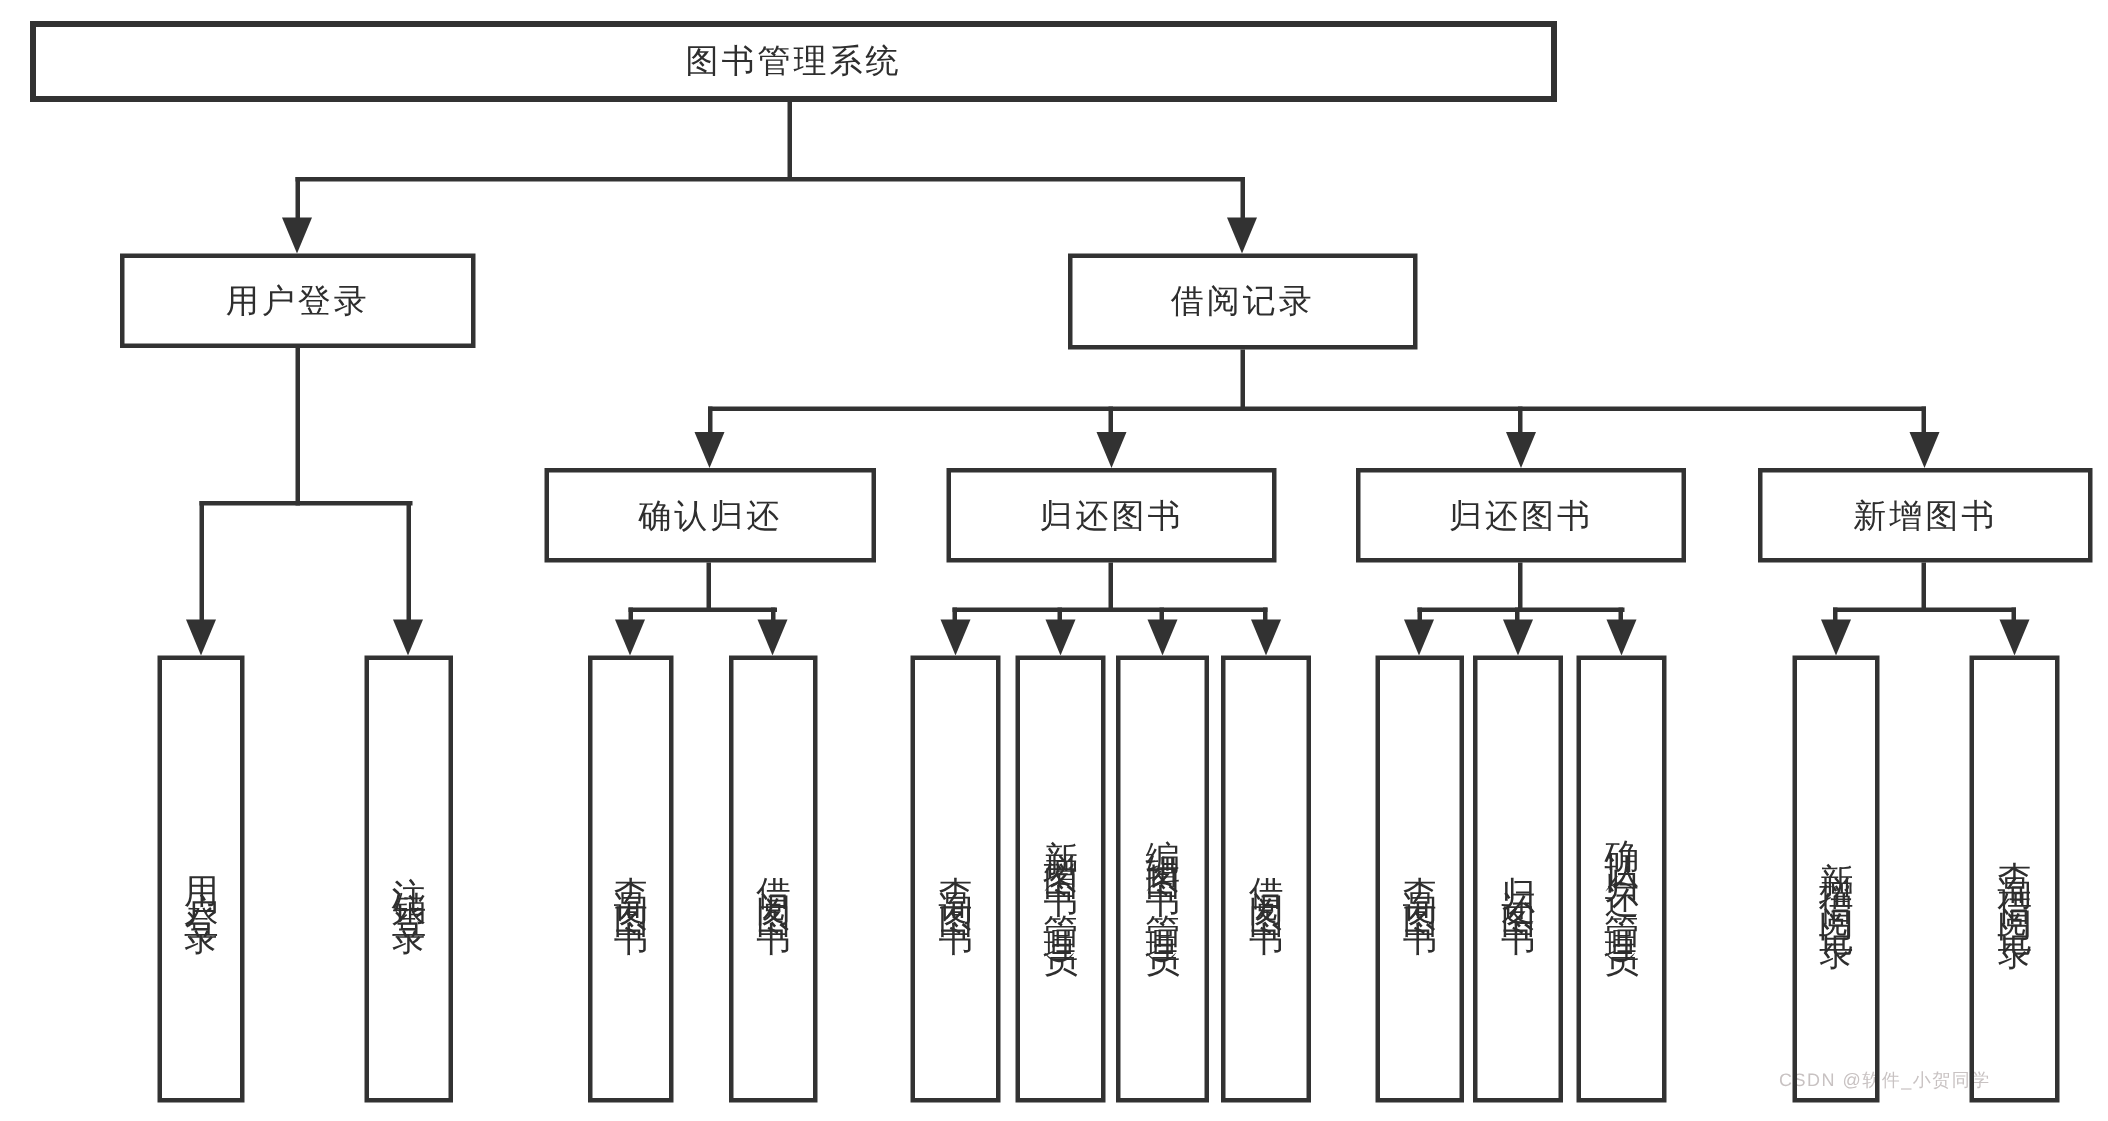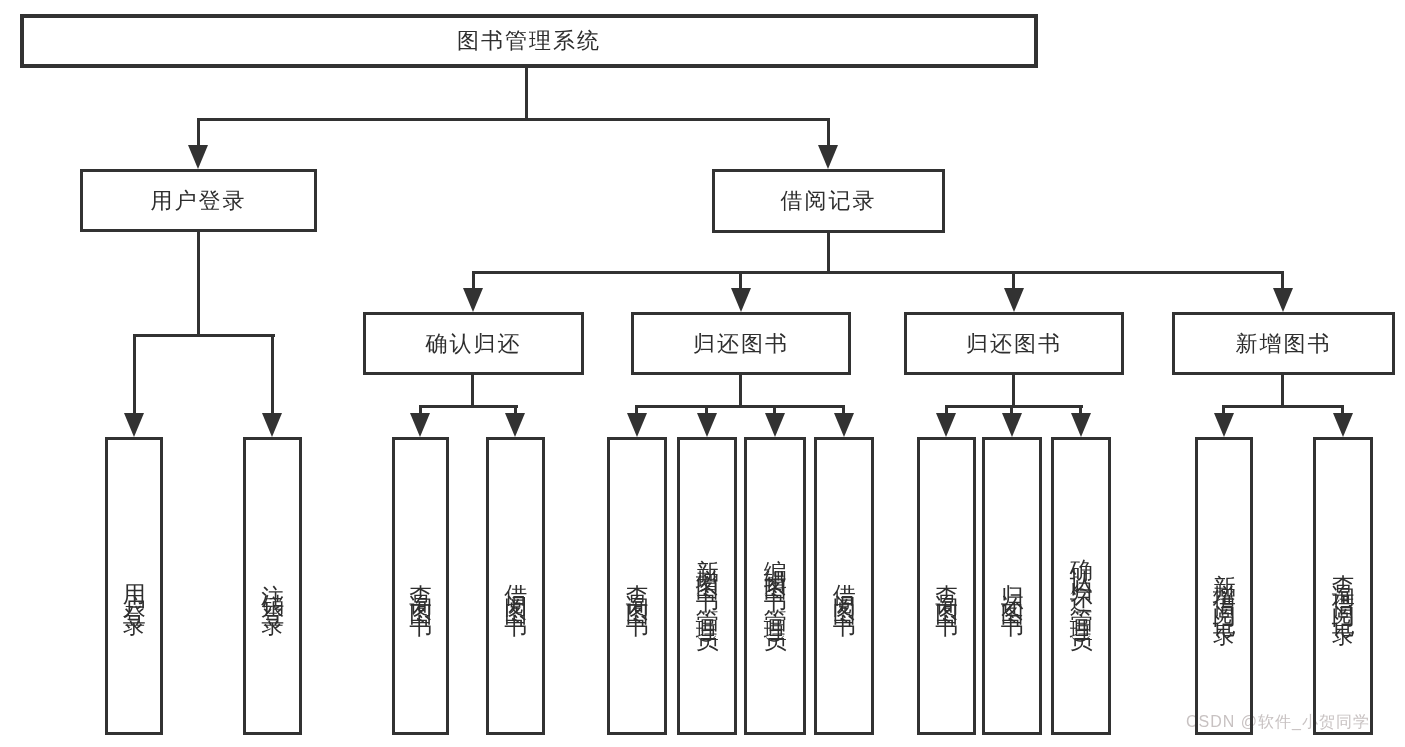--- a/index.html
+++ b/index.html
@@ -17,21 +17,21 @@
     writing-mode:vertical-rl;text-orientation:mixed;
     font-size:23px;letter-spacing:10px;line-height:1.1;
   }
   .line{position:absolute;background:#323232;}
   .arrow{
     position:absolute;width:0;height:0;
     border-left:10px solid transparent;border-right:10px solid transparent;
     border-top:24px solid #323232;
   }
   .watermark{
-    position:absolute;left:1186px;top:712px;font-size:16px;letter-spacing:1px;
+    position:absolute;left:1186px;top:712px;font-size:12px;letter-spacing:1px;
     color:#c8c2c2;mix-blend-mode:darken;white-space:nowrap;z-index:5;
   }
 </style>
 </head>
 <body>
 
 <div class="canvas">
 
   <div class="box h-node root" style="left:20px;top:14px;width:1018px;height:54px;">图书管理系统</div>
 

